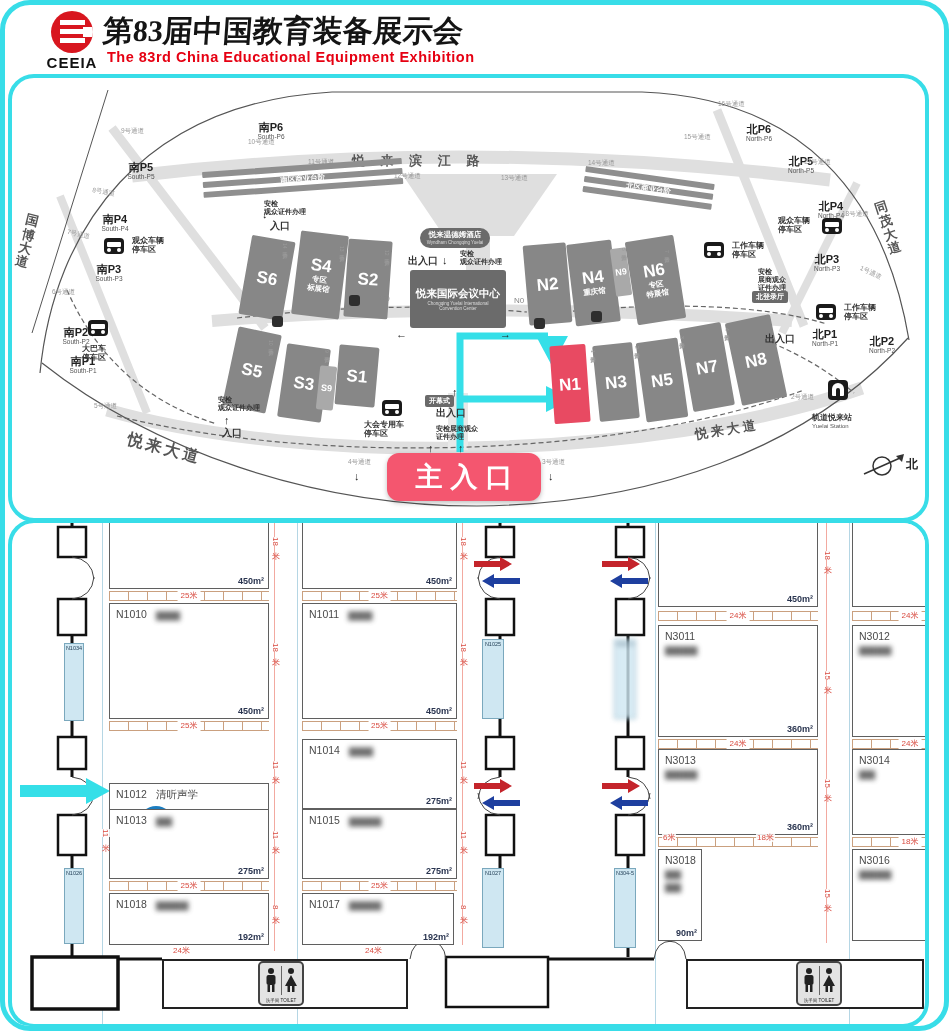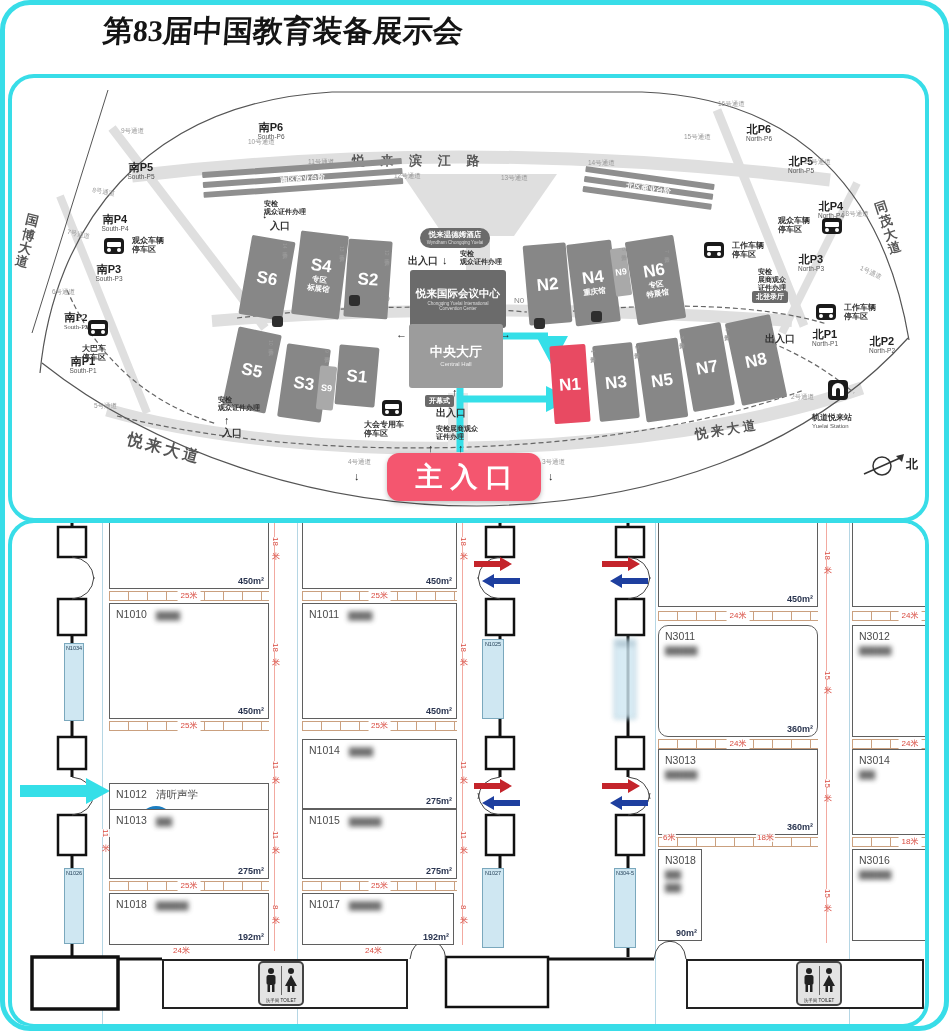--- a/index.html
+++ b/index.html
@@ -89,21 +89,31 @@
   .tfig .legs{position:absolute;left:50%;transform:translateX(-50%);top:17px;width:7px;height:7px;background:linear-gradient(90deg,#222 0 40%,transparent 40% 60%,#222 60%);}
   .tlab{position:absolute;left:0;right:0;bottom:1px;text-align:center;font-size:4.5px;color:#222;white-space:nowrap;}
   .compass-lbl{font-weight:bold;font-size:12px;color:#222;}
 </style>
 </head>
 <body>
 
 <div class="page">
 
   <div class="hdr">
+    <div class="logo">
+      <div class="logo-circle">
+        <div class="bar b1"></div>
+          <div class="bar b2"></div>
+          <div class="bar b3"></div>
+        <div class="notch"></div>
+      </div>
+      <div class="logo-txt">CEEIA</div>
+    </div>
     <div class="title-cn">第83届中国教育装备展示会</div>
+    <div class="title-en">The 83rd China  Educational  Equipment  Exhibition</div>
   </div>
 
   <div class="panel" id="mapPanel">
     <svg class="layer" width="913" height="440" viewBox="0 0 913 440">
 
       <path d="M120,98 Q460,58 818,102" fill="none" stroke="#dfdfdf" stroke-width="13"></path>
       <path d="M200,243 Q465,222 780,243" fill="none" stroke="#dfdfdf" stroke-width="12"></path>
       <path d="M95,332 C290,388 640,384 850,310" fill="none" stroke="#dfdfdf" stroke-width="13"></path>
       <path d="M100,50 L253,250" fill="none" stroke="#dfdfdf" stroke-width="9"></path>
       <path d="M48,118 L135,335" fill="none" stroke="#dfdfdf" stroke-width="8"></path>
@@ -201,41 +211,41 @@
           <div class="pen">South-P5</div>
         </div>
         <div class="park" style="left: 80px; top: 136px; width: 46px;">
           <div class="pcn">南P4</div>
           <div class="pen">South-P4</div>
         </div>
         <div class="park" style="left: 74px; top: 186px; width: 46px;">
           <div class="pcn">南P3</div>
           <div class="pen">South-P3</div>
         </div>
-        <div class="park" style="left: 41px; top: 234px; width: 46px; font-family: Liberation Serif, serif;">
+        <div class="park" style="left: 41px; top: 249px; width: 46px;">
           <div class="pcn">南P2</div>
           <div class="pen">South-P2</div>
         </div>
         <div class="park" style="left: 48px; top: 278px; width: 46px;">
           <div class="pcn">南P1</div>
           <div class="pen">South-P1</div>
         </div>
         <div class="park" style="left: 724px; top: 46px; width: 46px;">
           <div class="pcn">北P6</div>
           <div class="pen">North-P6</div>
         </div>
         <div class="park" style="left: 766px; top: 78px; width: 46px;">
           <div class="pcn">北P5</div>
           <div class="pen">North-P5</div>
         </div>
         <div class="park" style="left: 796px; top: 123px; width: 46px;">
           <div class="pcn">北P4</div>
           <div class="pen">North-P4</div>
         </div>
-        <div class="park" style="left: 776px; top: 176px; width: 46px; text-align: center;">
+        <div class="park" style="left: 792px; top: 176px; width: 46px; text-align: center;">
           <div class="pcn">北P3</div>
           <div class="pen">North-P3</div>
         </div>
         <div class="park" style="left: 847px; top: 230px; width: 46px; margin-top: 28px;">
           <div class="pcn">北P2</div>
           <div class="pen">North-P2</div>
         </div>
         <div class="park" style="left: 790px; top: 251px; width: 46px;">
           <div class="pcn">北P1</div>
           <div class="pen">North-P1</div>
@@ -375,24 +385,20 @@
 
     <div class="blockc" id="hotel" style="left:408px;top:150px;width:70px;height:20px;">
       <div class="bcn">悦来温德姆酒店</div>
       <div class="ben">Wyndham Chongqing Yuelai</div>
     </div>
     <div class="blockc" id="conv" style="left:398px;top:192px;width:96px;height:58px;">
       <div class="bcn">悦来国际会议中心</div>
       <div class="ben">Chongqing Yuelai International
 Convention Center</div>
     </div>
-    <div class="blockc" id="chall" style="left:397px;top:246px;width:94px;height:64px;">
-      <div class="bcn">中央大厅</div>
-      <div class="ben">Central Hall</div>
-    </div>
 
     <div class="main-ent" style="left:375px;top:375px;width:146px;height:48px;">主入口</div>
     <div class="lbl s12 bold compass-lbl" style="left:894px;top:380px;">北</div>
   </div>
 
   <div class="panel" id="planPanel">
     <div class="layer" id="planGuides" style="width:913px;height:501px;">
         <div class="vguide" style="left: 90px; top: 0px; height: 501px;"></div>
         <div class="vguide" style="left: 285px; top: 0px; height: 501px;"></div>
         <div class="vguide" style="left: 643px; top: 0px; height: 501px;"></div>
@@ -496,21 +502,21 @@
           <div class="barea">275m²</div>
         </div>
         <div class="booth" style="left: 290px; top: 370px; width: 152px; height: 52px;">
           <div class="brow"><div class="bid">N1017</div><div class="blur">▆▆▆▆</div></div>
           <div class="barea">192m²</div>
         </div>
         <div class="booth cut" style="left: 646px; top: 0px; width: 160px; height: 84px;">
           <div class="brow"></div>
           <div class="barea">450m²</div>
         </div>
-        <div class="booth two" style="left: 646px; top: 102px; width: 160px; height: 112px; border-radius: 10px;">
+        <div class="booth two" style="left: 646px; top: 102px; width: 160px; height: 112px;">
           <div class="brow"><div class="bid">N3011</div><div class="blur">▆▆▆▆</div></div>
           <div class="barea">360m²</div>
         </div>
         <div class="booth two" style="left: 646px; top: 226px; width: 160px; height: 86px;">
           <div class="brow"><div class="bid">N3013</div><div class="blur">▆▆▆▆</div></div>
           <div class="barea">360m²</div>
         </div>
         <div class="booth two" style="left: 646px; top: 326px; width: 44px; height: 92px;">
           <div class="brow"><div class="bid">N3018</div><div class="blur">▆▆
 ▆▆</div></div>

